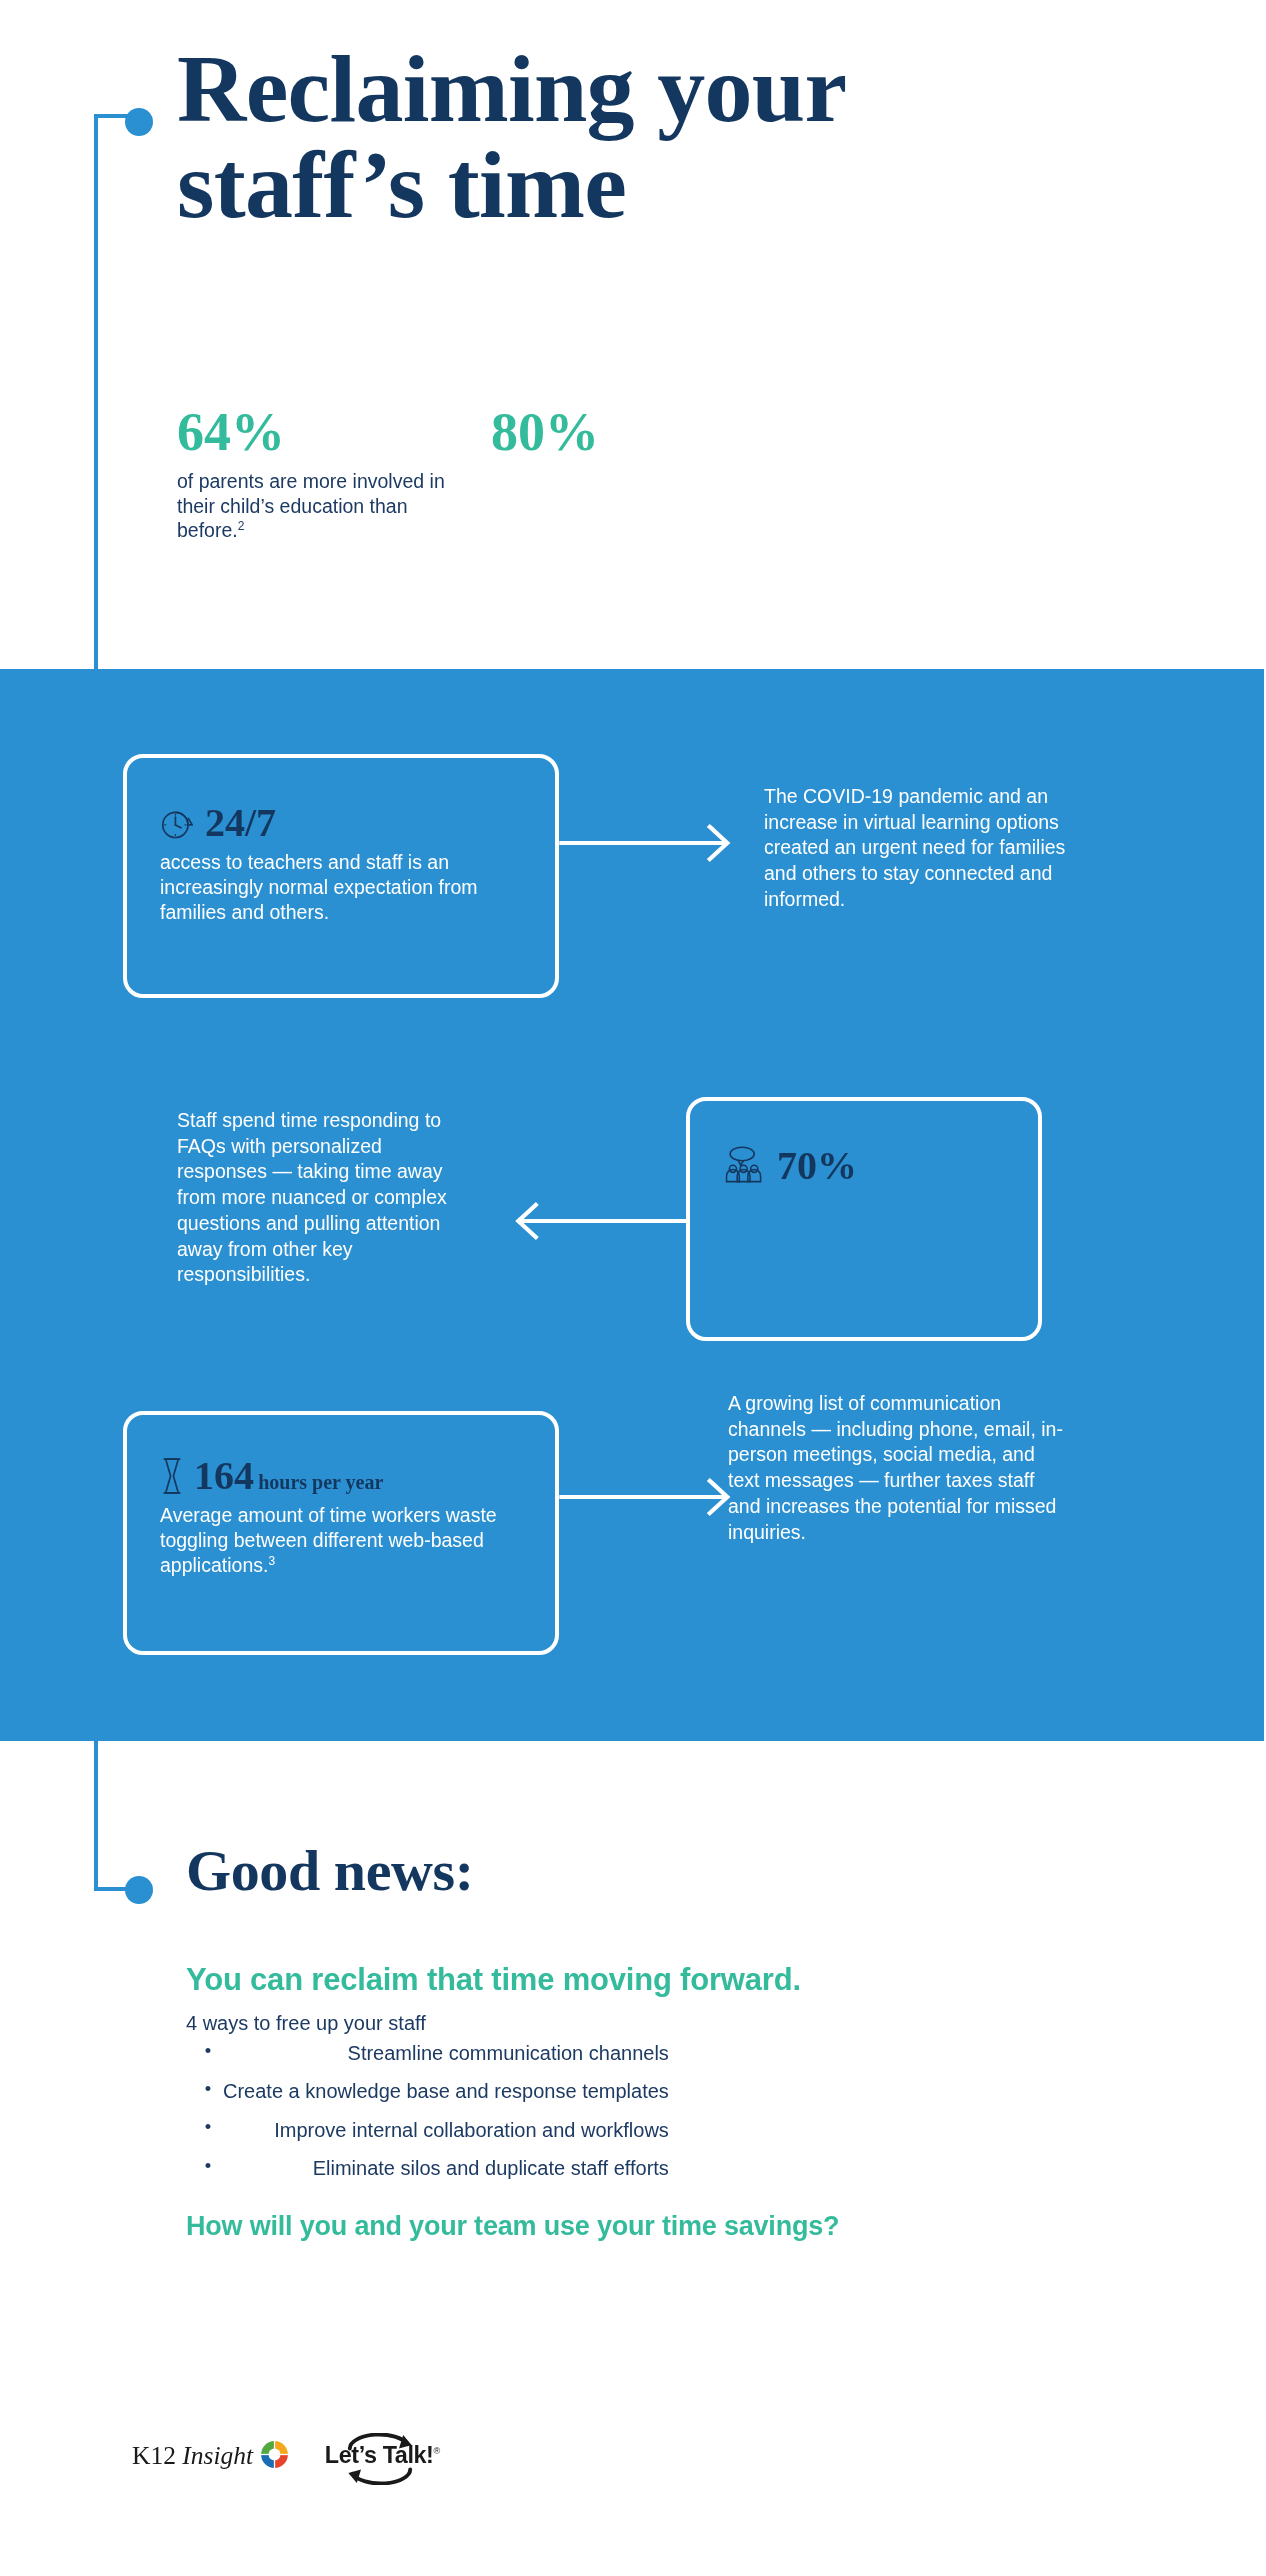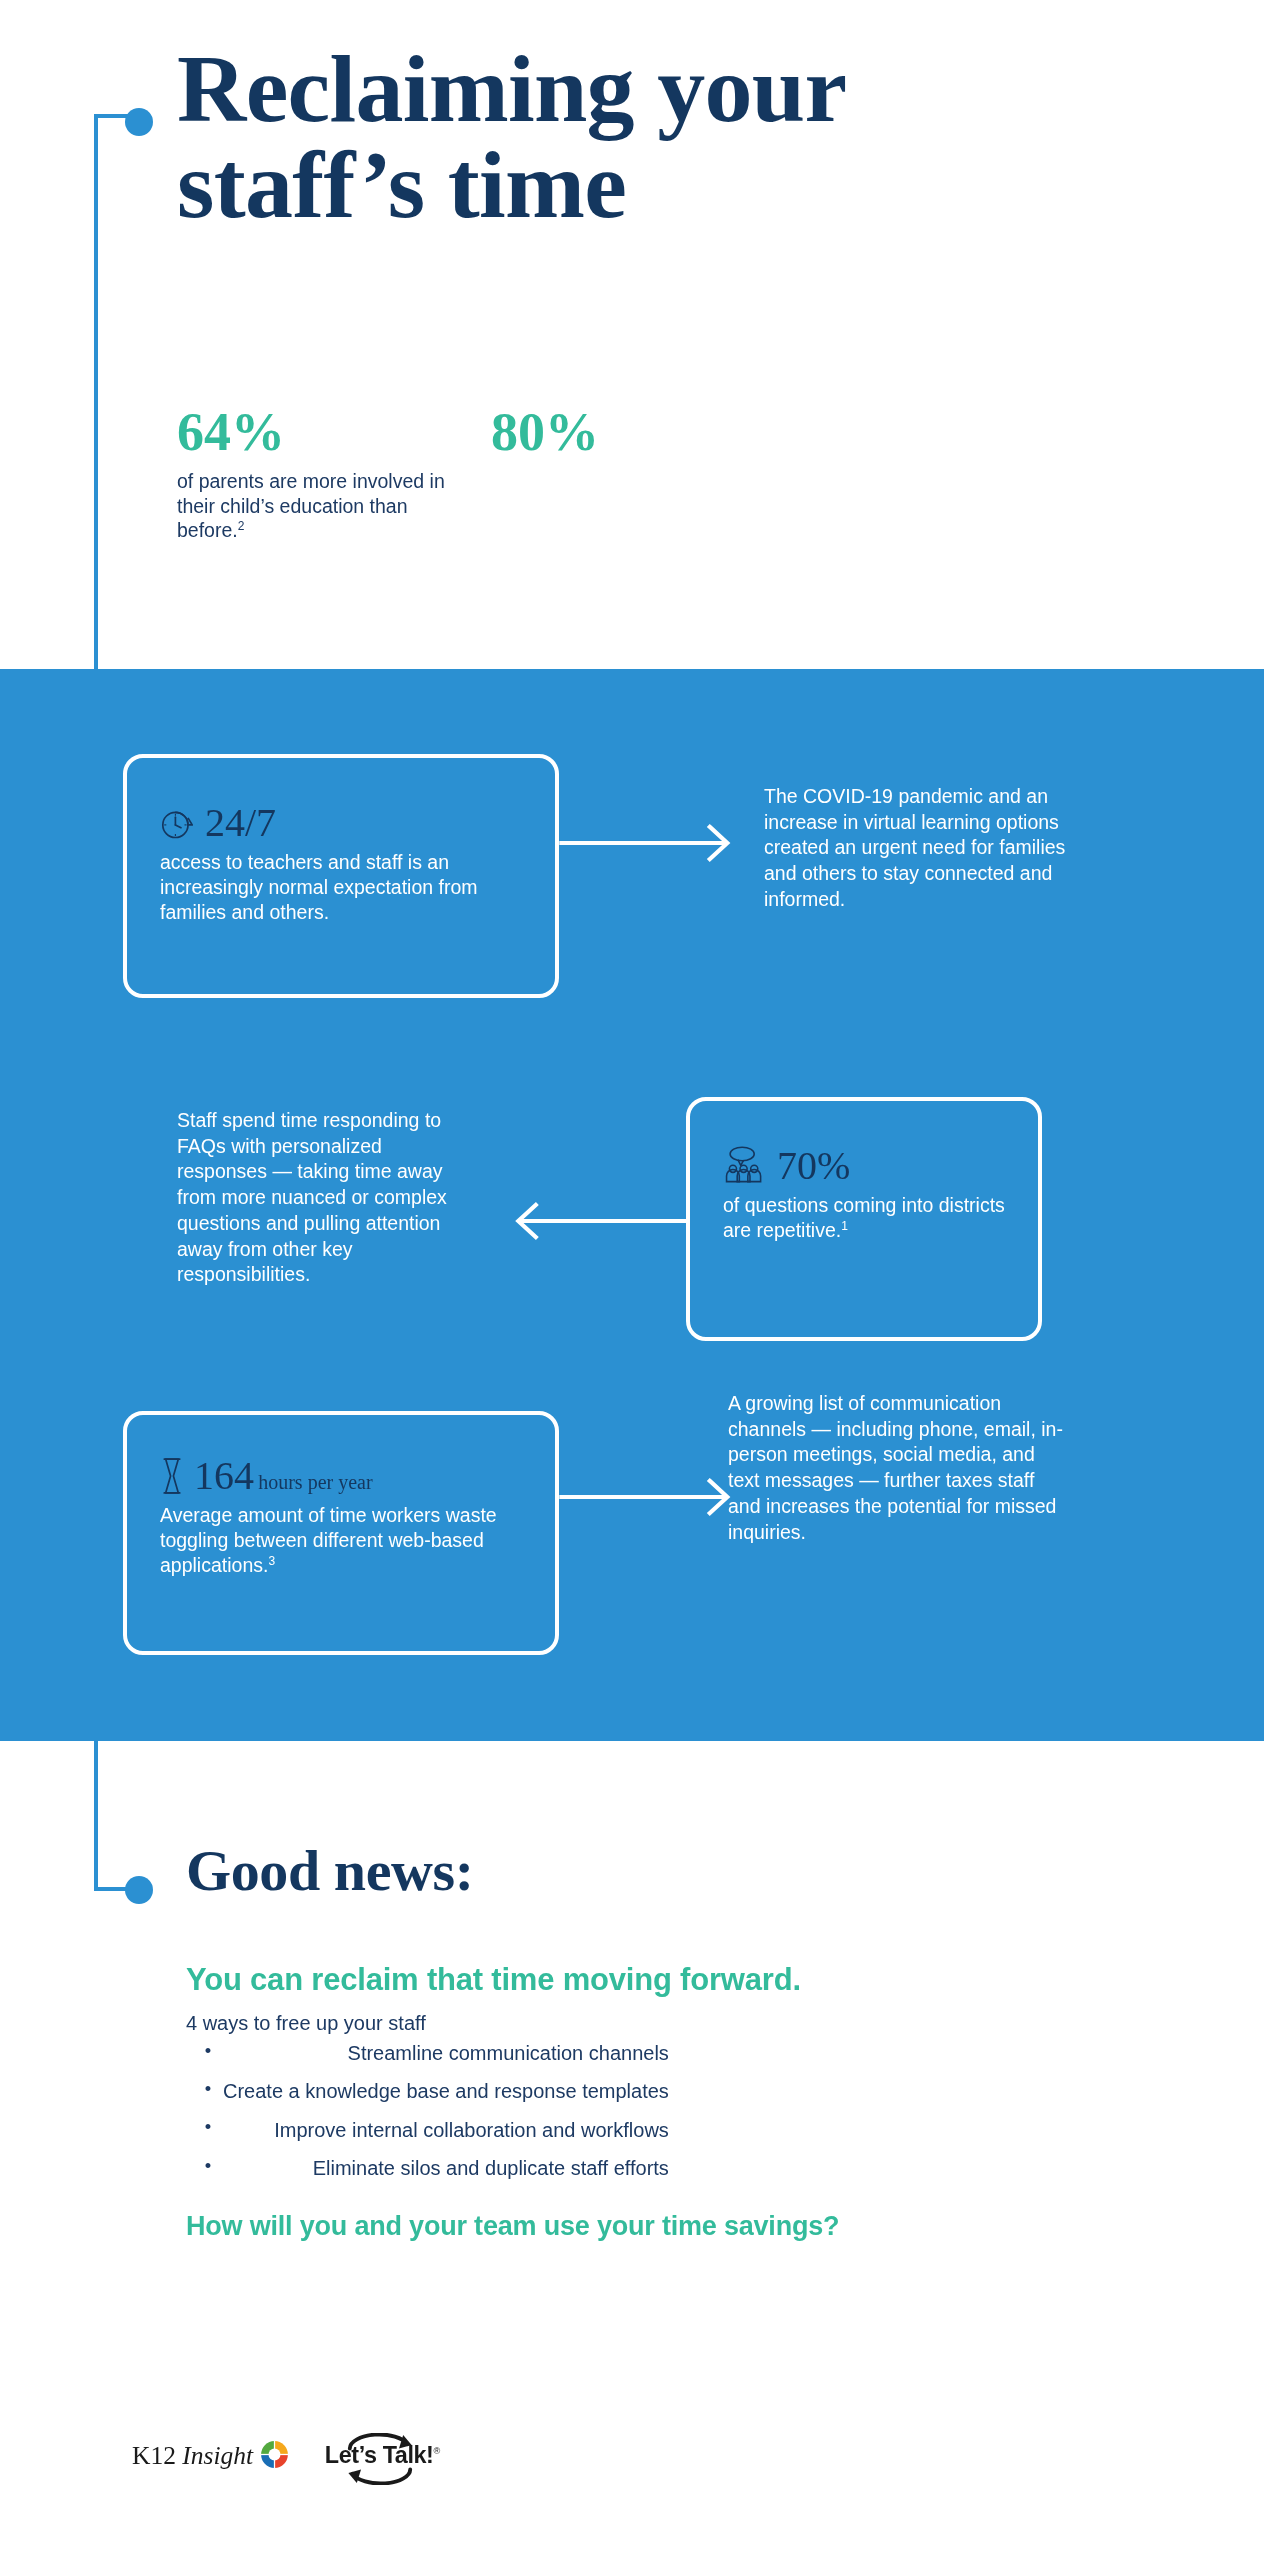--- a/index.html
+++ b/index.html
@@ -102,21 +102,21 @@
   }
   .card-head {
     display: flex;
     align-items: center;
     gap: 10px;
     margin-bottom: 7px;
   }
   .card-icon { flex: 0 0 auto; line-height: 0; }
   .card-stat {
     font-family: "Liberation Serif", serif;
-    font-weight: normal;
+    font-weight: bold;
     font-size: 40px;
     line-height: 1.0;
     color: #14375f;
     white-space: nowrap;
   }
   .card-stat .unit {
     font-size: 20px;
     margin-left: 4.2px;
   }
   .card-body {
@@ -301,21 +301,20 @@
             <circle cx="44" cy="32" r="5" fill="none" stroke="#14375f" stroke-width="2.2"></circle>
             <path d="M5 50 v-8 a9 9 0 0 1 18 0 v8 z" fill="none" stroke="#14375f" stroke-width="2.2"></path>
             <path d="M20 50 v-8 a9 9 0 0 1 18 0 v8 z" fill="none" stroke="#14375f" stroke-width="2.2"></path>
             <path d="M35 50 v-8 a9 9 0 0 1 18 0 v8 z" fill="none" stroke="#14375f" stroke-width="2.2"></path>
           </svg>
         </span>
         <span class="card-stat">
           <span>70%</span>
         </span>
       </div>
-      <div class="card-body"><span>of questions coming into districts are repetitive.</span><sup>1</sup></div>
     </div>
 
     <svg class="arrow-svg" style="left:496px; top:531px;" width="193" height="42" viewBox="0 0 272 60">
       <line x1="272" y1="30" x2="32" y2="30" stroke="#ffffff" stroke-width="6"></line>
       <polyline points="55,7 30,30 55,53" fill="none" stroke="#ffffff" stroke-width="6" stroke-linecap="square"></polyline>
     </svg>
 
     <div class="side-text" style="left:177px; top:439px; width:297px;">Staff spend time responding to FAQs with personalized responses — taking time away from more nuanced or complex questions and pulling attention away from other key responsibilities.</div>
 
     <div class="card" style="left:123px; top:742px; width:436px; height:244px; padding:41px 33px 0 33px;">

